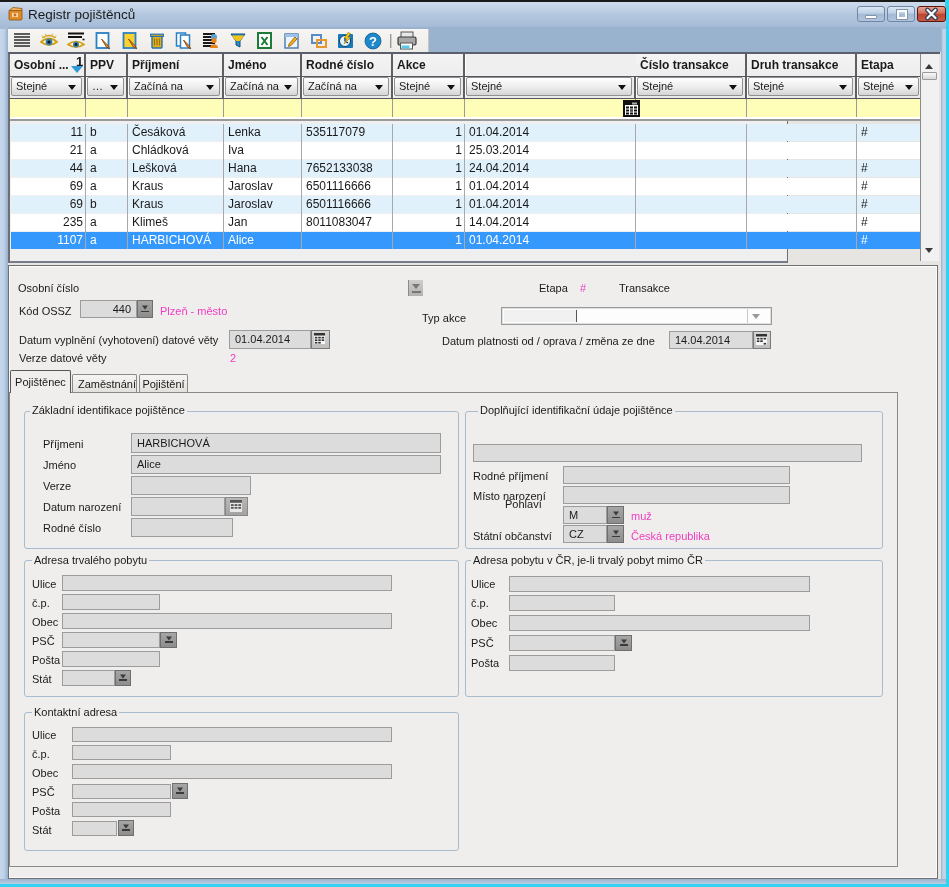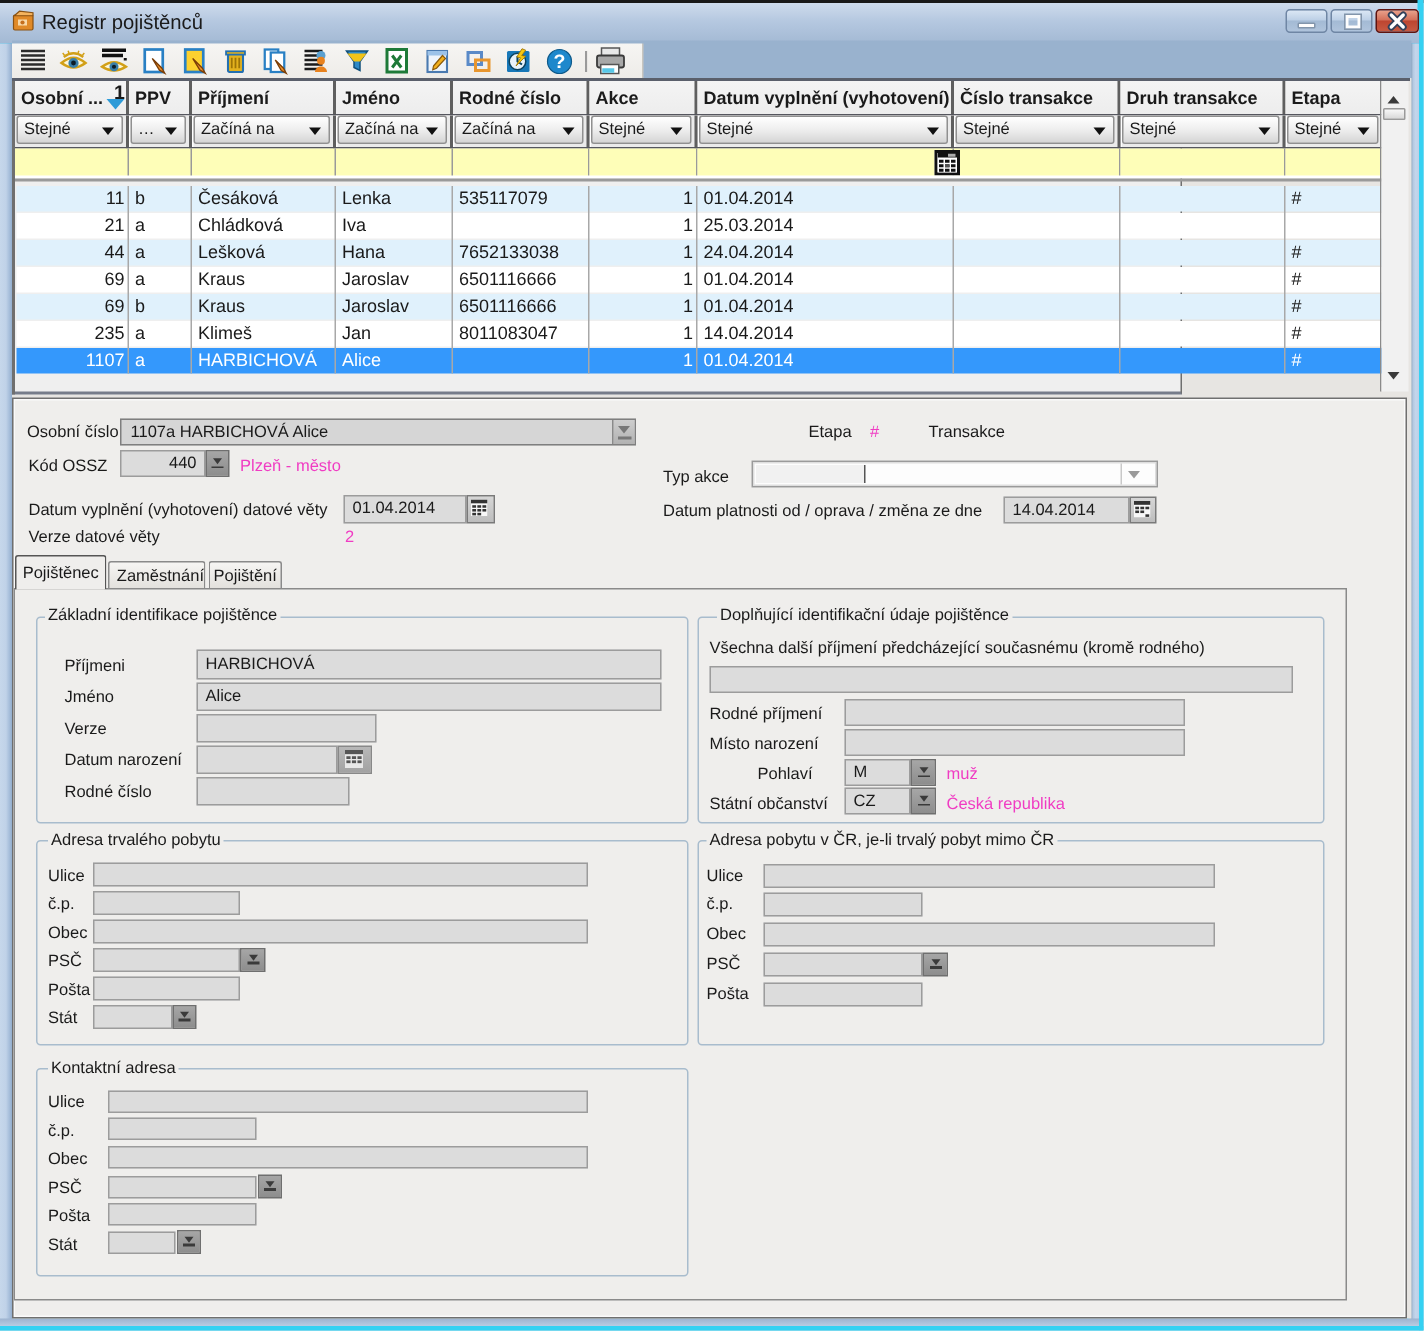--- a/index.html
+++ b/index.html
@@ -158,21 +158,20 @@
 <div class="abs" style="left:8px;top:52px;width:780px;height:211px;background:#efefef;border:1px solid #6f6f6f;border-bottom:2px solid #767c8a;">
   <div class="abs" id="ghead" style="left:1px;top:1px;width:911px;height:22px;">
     <div class="hcell" style="left:0;width:76px;">Osobní ...</div>
     <div class="abs" style="left:66px;top:1px;width:14px;height:14px;font-weight:bold;font-size:13px;line-height:14px;">1</div>
     <div class="abs" style="left:61px;top:12px;border:6px solid transparent;border-top:7px solid #2e9bd8;width:0;height:0;"></div>
     <div class="hcell" style="left:76px;width:42px;">PPV</div>
     <div class="hcell" style="left:118px;width:96px;">Příjmení</div>
     <div class="hcell" style="left:214px;width:78px;">Jméno</div>
     <div class="hcell" style="left:292px;width:91px;">Rodné číslo</div>
     <div class="hcell" style="left:383px;width:72px;">Akce</div>
-    <div class="hcell" style="left:455px;width:171px;">Datum vyplnění (vyhotovení)</div>
     <div class="hcell" style="left:626px;width:111px;">Číslo transakce</div>
     <div class="hcell" style="left:737px;width:110px;">Druh transakce</div>
     <div class="hcell" style="left:847px;width:64px;border-right:none;">Etapa</div>
   </div>
   <div class="abs" id="gfilter" style="left:1px;top:23px;width:911px;height:22px;background:#ebebeb;border-top:1px solid #55565e;">
     <div class="fcell" style="left:0;width:76px;">
         <div class="combo">Stejné</div>
       </div>
     <div class="fcell" style="left:76px;width:42px;">
         <div class="combo">…</div>
@@ -335,35 +334,34 @@
   <div class="abs" style="left:912px;top:0;width:18px;height:208px;background:#f1f1f1;">
     <div class="abs" style="left:4px;top:7px;border:4px solid transparent;border-bottom:5px solid #3a3a3a;"></div>
     <div class="abs" style="left:1px;top:19px;width:15px;height:8px;background:linear-gradient(#f8f8f8,#d8d8d8);border:1px solid #9a9a9a;border-radius:1px;"></div>
     <div class="abs" style="left:4px;top:195px;border:4px solid transparent;border-top:5px solid #3a3a3a;"></div>
   </div>
 </div>
 
 <div class="abs" style="left:8px;top:265px;width:930px;height:614px;background:#efeeec;border:1px solid #6f6f6f;box-shadow:inset 1px 1px 0 #fafafa,inset -1px -1px 0 #fafafa;"></div>
 <div id="panel" class="abs" style="left:0;top:0;width:949px;height:887px;pointer-events:none;">
   <div class="lbl" style="left:18px;top:282px;">Osobní číslo</div>
-  <div class="inp" style="left:80px;top:279px;width:344px;height:18px;background:#d6d6d6;border-color:#7f7f7f;line-height:16px;padding-left:6px;">1107a HARBICHOVÁ Alice</div>
   <div class="abs" style="left:408px;top:280px;width:15px;height:16px;background:linear-gradient(#cdcdcd,#b2b2b2);border-left:1px solid #8a8a8a;">
     <div class="abs" style="left:3px;top:4px;border:4px solid transparent;border-top:5px solid #777;"></div>
       <div class="abs" style="left:3px;top:11px;width:9px;height:1.5px;background:#777;"></div>
   </div>
   <div class="lbl" style="left:539px;top:282px;">Etapa</div>
   <div class="lbl mag" style="left:580px;top:282px;">#</div>
   <div class="lbl" style="left:619px;top:282px;">Transakce</div>
 
   <div class="lbl" style="left:19px;top:305px;">Kód OSSZ</div>
   <div class="inp" style="left:80px;top:300px;width:57px;height:18px;text-align:right;padding-right:5px;line-height:16px;">440</div>
   <div class="dbtn" style="left:137px;top:300px;width:16px;height:18px;"></div>
   <div class="lbl mag" style="left:160px;top:305px;">Plzeň - město</div>
 
-  <div class="lbl" style="left:442px;top:312px;">Typ akce</div>
+  <div class="lbl" style="left:422px;top:312px;">Typ akce</div>
   <div class="abs" style="left:501px;top:307px;width:271px;height:18px;background:#fdfdfd;border:1px solid #9a9a9a;box-shadow:inset 0 0 0 1px #dedede;">
     <div class="abs" style="left:2px;top:2px;width:72px;height:12px;background:#f1f1f1;"></div>
     <div class="abs" style="left:74px;top:2px;width:1px;height:12px;background:#555;"></div>
     <div class="abs" style="left:245px;top:1px;width:1px;height:14px;background:#c9c9c9;"></div>
     <div class="abs" style="left:250px;top:6px;border:4.5px solid transparent;border-top:5.5px solid #9a9a9a;"></div>
   </div>
 
   <div class="lbl" style="left:19px;top:334px;">Datum vyplnění (vyhotovení) datové věty</div>
   <div class="inp" style="left:229px;top:330px;width:82px;height:19px;line-height:17px;padding-left:5px;">01.04.2014</div>
   <div class="calbtn" style="left:311px;top:330px;width:19px;height:19px;">
@@ -429,27 +427,26 @@
           <rect x="5" y="7.5" width="3" height="2"></rect>
           <rect x="9" y="7.5" width="3" height="2"></rect>
         </g>
       </svg>
   </div>
   <div class="lbl" style="left:43px;top:522px;">Rodné číslo</div>
   <div class="inp" style="left:131px;top:518px;width:102px;height:19px;"></div>
 
   <div class="gbx" style="left:465px;top:411px;width:418px;height:138px;"></div>
   <div class="gleg" style="left:478px;top:404px;">Doplňující identifikační údaje pojištěnce</div>
-  <div class="lbl" style="left:473px;top:426px;">Všechna další příjmení předcházející současnému (kromě rodného)</div>
   <div class="inp" style="left:473px;top:444px;width:389px;height:18px;"></div>
   <div class="lbl" style="left:473px;top:470px;">Rodné příjmení</div>
   <div class="inp" style="left:563px;top:466px;width:227px;height:18px;"></div>
   <div class="lbl" style="left:473px;top:490px;">Místo narození</div>
   <div class="inp" style="left:563px;top:486px;width:227px;height:18px;"></div>
-  <div class="lbl" style="left:473px;top:510px;padding-left:32px;">Pohlaví</div>
+  <div class="lbl" style="left:473px;top:498px;padding-left:32px;">Pohlaví</div>
   <div class="inp" style="left:563px;top:506px;width:44px;height:18px;line-height:16px;padding-left:5px;">M</div>
   <div class="dbtn" style="left:607px;top:506px;width:17px;height:18px;"></div>
   <div class="lbl mag" style="left:631px;top:510px;">muž</div>
   <div class="lbl" style="left:473px;top:530px;">Státní občanství</div>
   <div class="inp" style="left:563px;top:525px;width:44px;height:18px;line-height:16px;padding-left:5px;">CZ</div>
   <div class="dbtn" style="left:607px;top:525px;width:17px;height:18px;"></div>
   <div class="lbl mag" style="left:631px;top:530px;">Česká republika</div>
 
   <div class="gbx" style="left:24px;top:560px;width:435px;height:137px;"></div>
   <div class="gleg" style="left:32px;top:554px;">Adresa trvalého pobytu</div>

